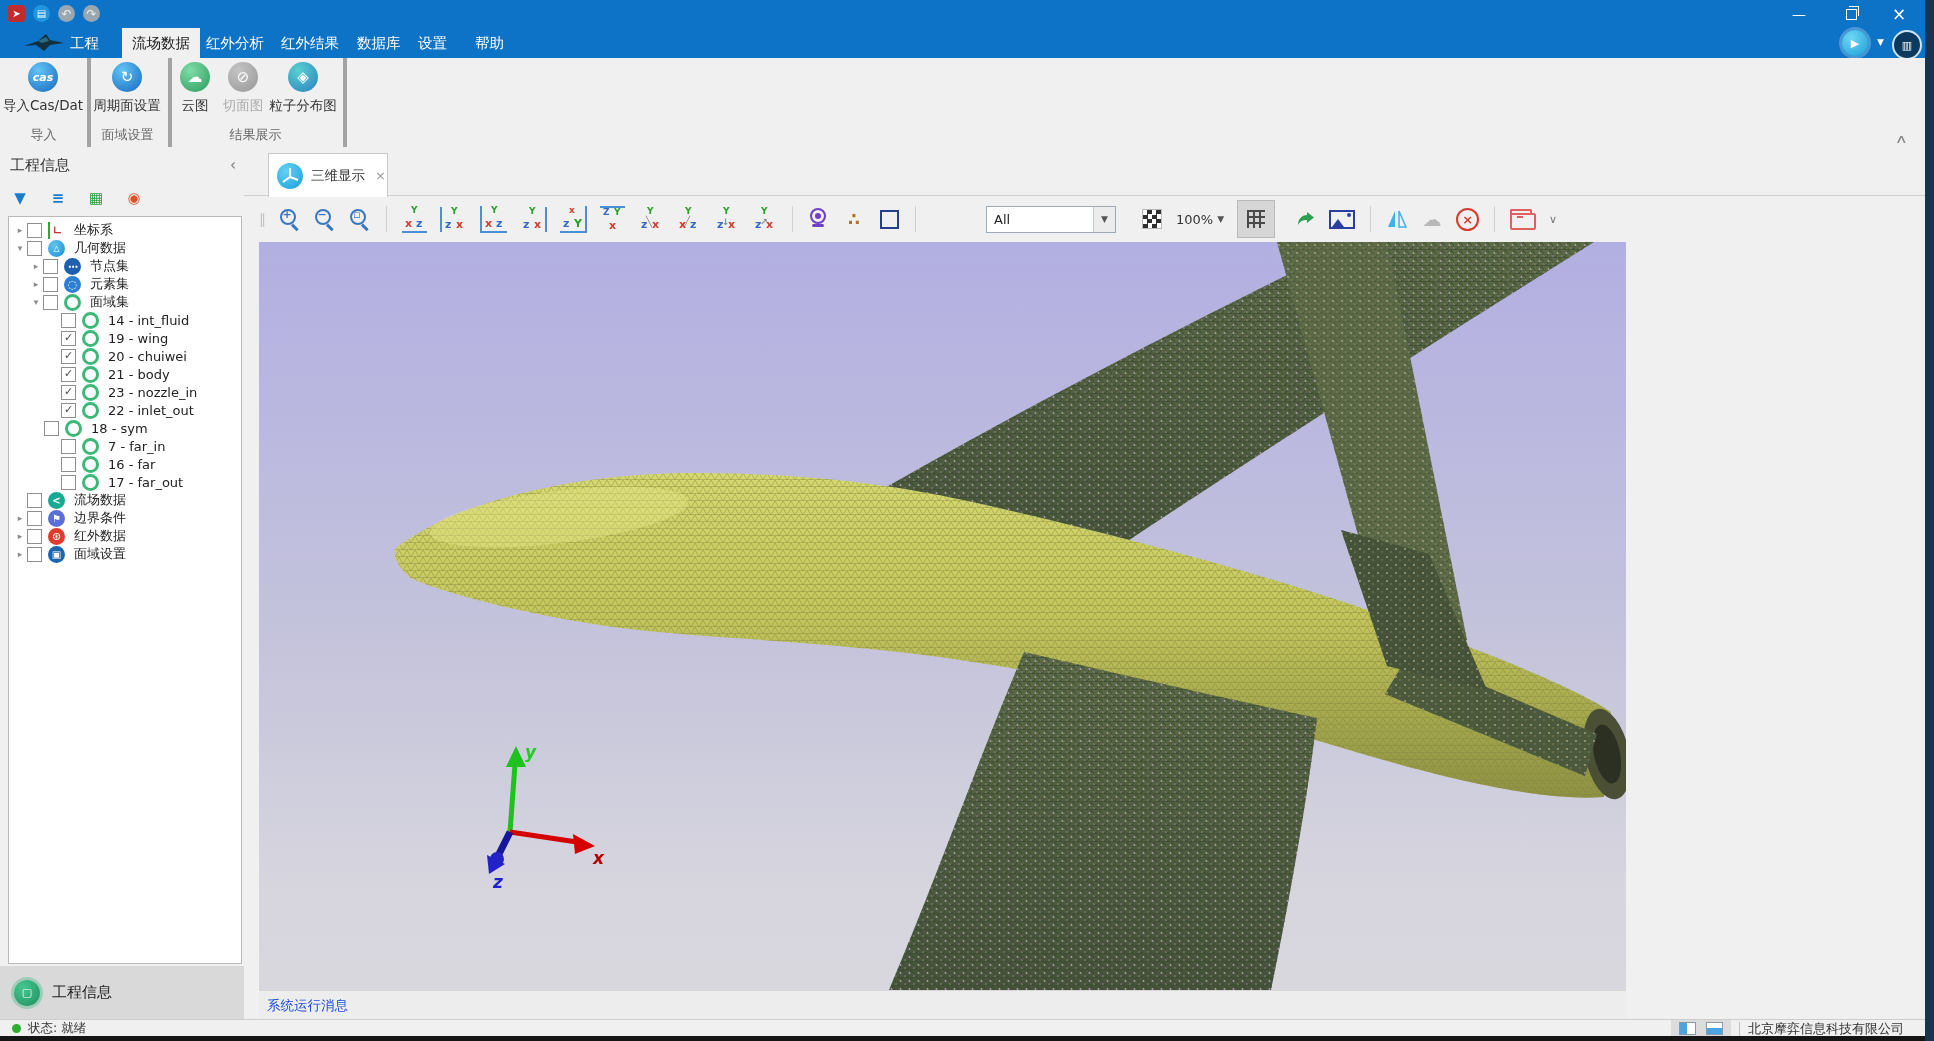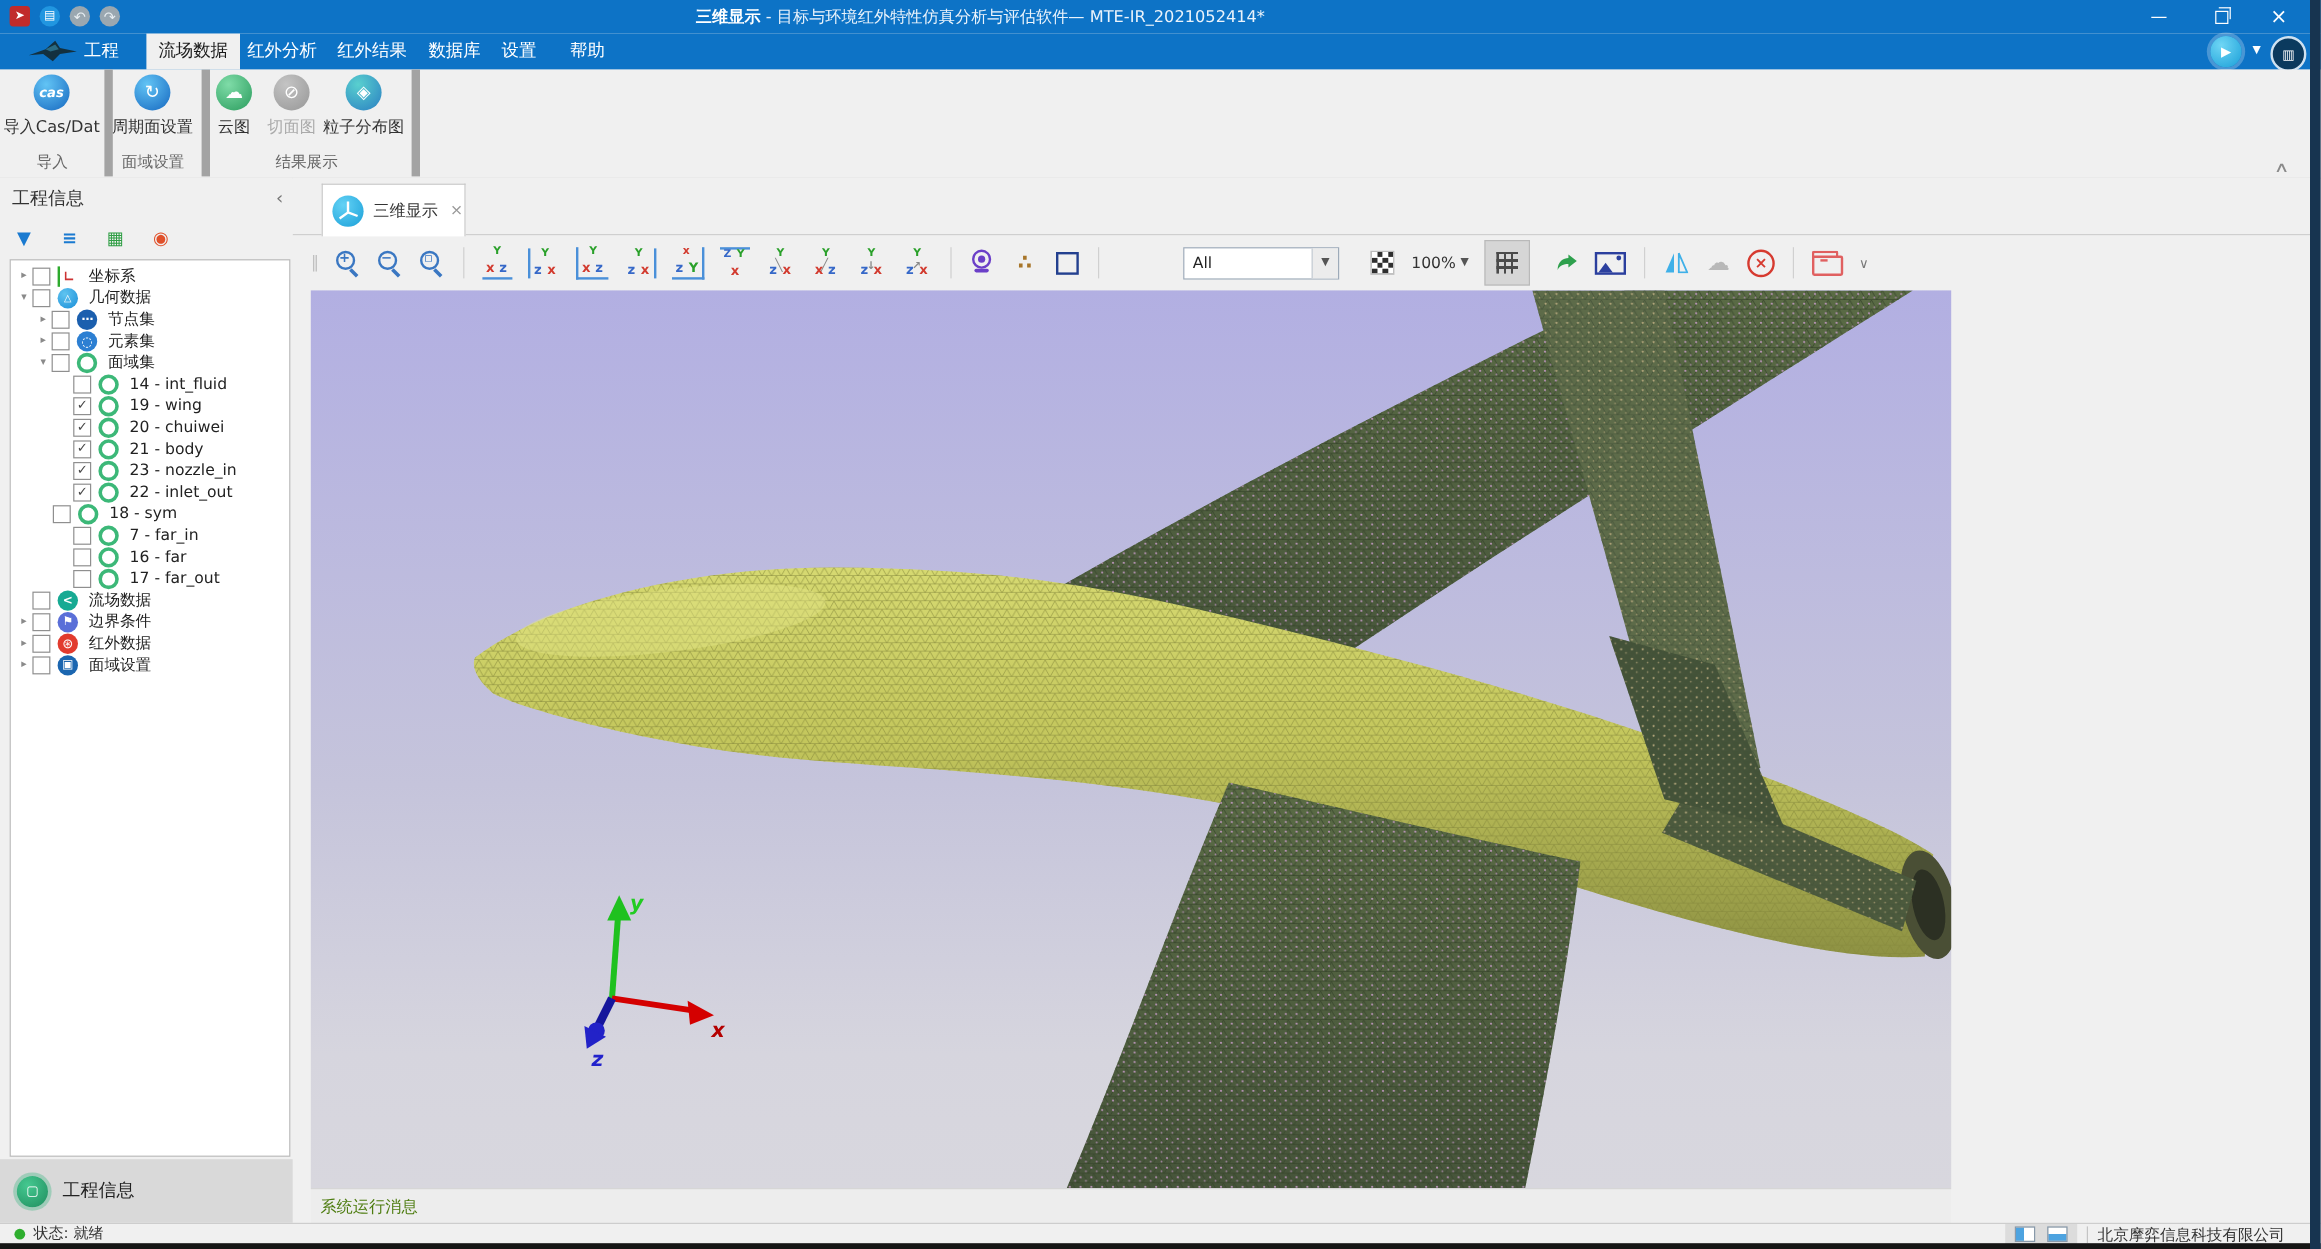--- a/index.html
+++ b/index.html
@@ -32,21 +32,21 @@
       font-size:14.5px;cursor:pointer;}
   .menu-item.active{background:#f0f0f0;color:#1a1a1a;}
   .mx-circle{position:absolute;top:2px;width:26px;height:26px;border-radius:50%;
       display:flex;align-items:center;justify-content:center;color:#fff;font-size:11px;cursor:pointer;}
   .mx-cyan{background:radial-gradient(circle at 35% 30%,#6fd6f5,#1a9fd8);box-shadow:0 0 0 3px rgba(255,255,255,.25);}
   .mx-navy{background:#0b3a5e;border:2px solid #cfe2f1;}
   .mx-caret{position:absolute;top:9px;color:#fff;font-size:9px;}
   
   #ribbon{position:absolute;left:0;top:58px;width:1934px;height:90px;background:#f0f0f0;
       border-bottom:1px solid #d9d9d9;}
-  .rgroup{position:absolute;top:0;height:89px;border-right:7px solid #a3a3a3;}
+  .rgroup{position:absolute;top:0;height:89px;border-right:4px solid #a3a3a3;}
   .rgroup .glabel{position:absolute;bottom:3px;left:0;right:0;text-align:center;color:#666;font-size:13px;}
   .rbtn{position:absolute;top:4px;width:84px;display:flex;flex-direction:column;align-items:center;cursor:pointer;}
   .rbtn .big{width:30px;height:30px;border-radius:50%;display:flex;align-items:center;
       justify-content:center;color:#fff;font-size:15px;}
   .rbtn .big.cas{font-size:11px;font-weight:bold;font-style:italic;}
   .big.blue{background:radial-gradient(circle at 35% 28%,#62c4f5,#1668c0);}
   .big.green{background:radial-gradient(circle at 35% 28%,#7fdCA8,#2a9c5d);}
   .big.gray{background:radial-gradient(circle at 35% 28%,#c4c4c4,#979797);}
   .big.teal{background:radial-gradient(circle at 35% 28%,#59d0cf,#2a7fc2);}
   .rbtn .blabel{margin-top:5px;font-size:13.5px;color:#333;white-space:nowrap;}
@@ -147,21 +147,21 @@
   .morecaret{color:#777;font-size:11px;}
   .imgico{position:relative;width:20px;height:15px;border:2px solid #2b3f9e;}
   .imgico:before{content:"";position:absolute;left:1px;bottom:0;width:0;height:0;
       border-left:6px solid transparent;border-right:6px solid transparent;border-bottom:8px solid #2b3f9e;}
   .imgico i{position:absolute;right:2px;top:1px;width:4px;height:4px;border-radius:50%;background:#2b3f9e;}
   
   #viewport{position:absolute;left:15px;top:94px;width:1367px;height:748px;
       background:linear-gradient(#b2afe2,#c5c4db 55%,#d6d5de 85%,#d8d7de);}
   #msgbar{position:absolute;left:15px;top:842px;width:1367px;height:29px;background:#ededed;
       border-top:1px solid #d6d6d6;display:flex;align-items:center;}
-  #msgbar span{margin-left:8px;font-size:13.5px;color:#4d7c0f;}
+  #msgbar span{margin-left:8px;font-size:13.5px;color:#1d4ed8;}
   
   #statusbar{position:absolute;left:0;top:1019px;width:1934px;height:17px;background:#f0f0f0;
       border-top:1px solid #cdcdcd;}
   #status-left{position:absolute;left:12px;top:0;height:17px;display:flex;align-items:center;gap:7px;}
   .greendot{width:9px;height:9px;border-radius:50%;background:#2eae2e;}
   #status-left span{font-size:12.5px;color:#333;}
   #status-right{position:absolute;right:30px;top:0;height:17px;display:flex;align-items:center;gap:8px;}
   .layicons{display:flex;gap:10px;background:#dcdcdc;padding:1px 8px;align-items:center;height:15px;}
   .lay1{width:15px;height:11px;border:1px solid #8899aa;background:linear-gradient(90deg,#4da3e0 45%,#fff 45%);}
   .lay2{width:15px;height:11px;border:1px solid #8899aa;background:linear-gradient(#fff 45%,#4da3e0 45%);}
@@ -171,21 +171,20 @@
   #rightstrip{position:absolute;right:0;top:0;width:9px;height:1041px;background:#173450;}
 </style>
 </head>
 <body>
 
 <div id="titlebar">
   <span class="qa sq" style="left:8px">➤</span>
   <span class="qa blue" style="left:33px">▤</span>
   <span class="qa gray" style="left:58px">↶</span>
   <span class="qa gray" style="left:83px">↷</span>
-  <div id="wintitle"><b>三维显示</b><span> - 目标与环境红外特性仿真分析与评估软件— MTE-IR_2021052414*</span></div>
   <div class="winbtn" style="right:112px">—</div>
   <div class="winbtn" style="right:60px">
       <span class="rest"></span>
     </div>
   <div class="winbtn" style="right:12px;font-size:17px">×</div>
 </div>
 
 <div id="menubar">
   <span id="applogo">
     <svg width="44" height="24" viewBox="0 0 44 24">

